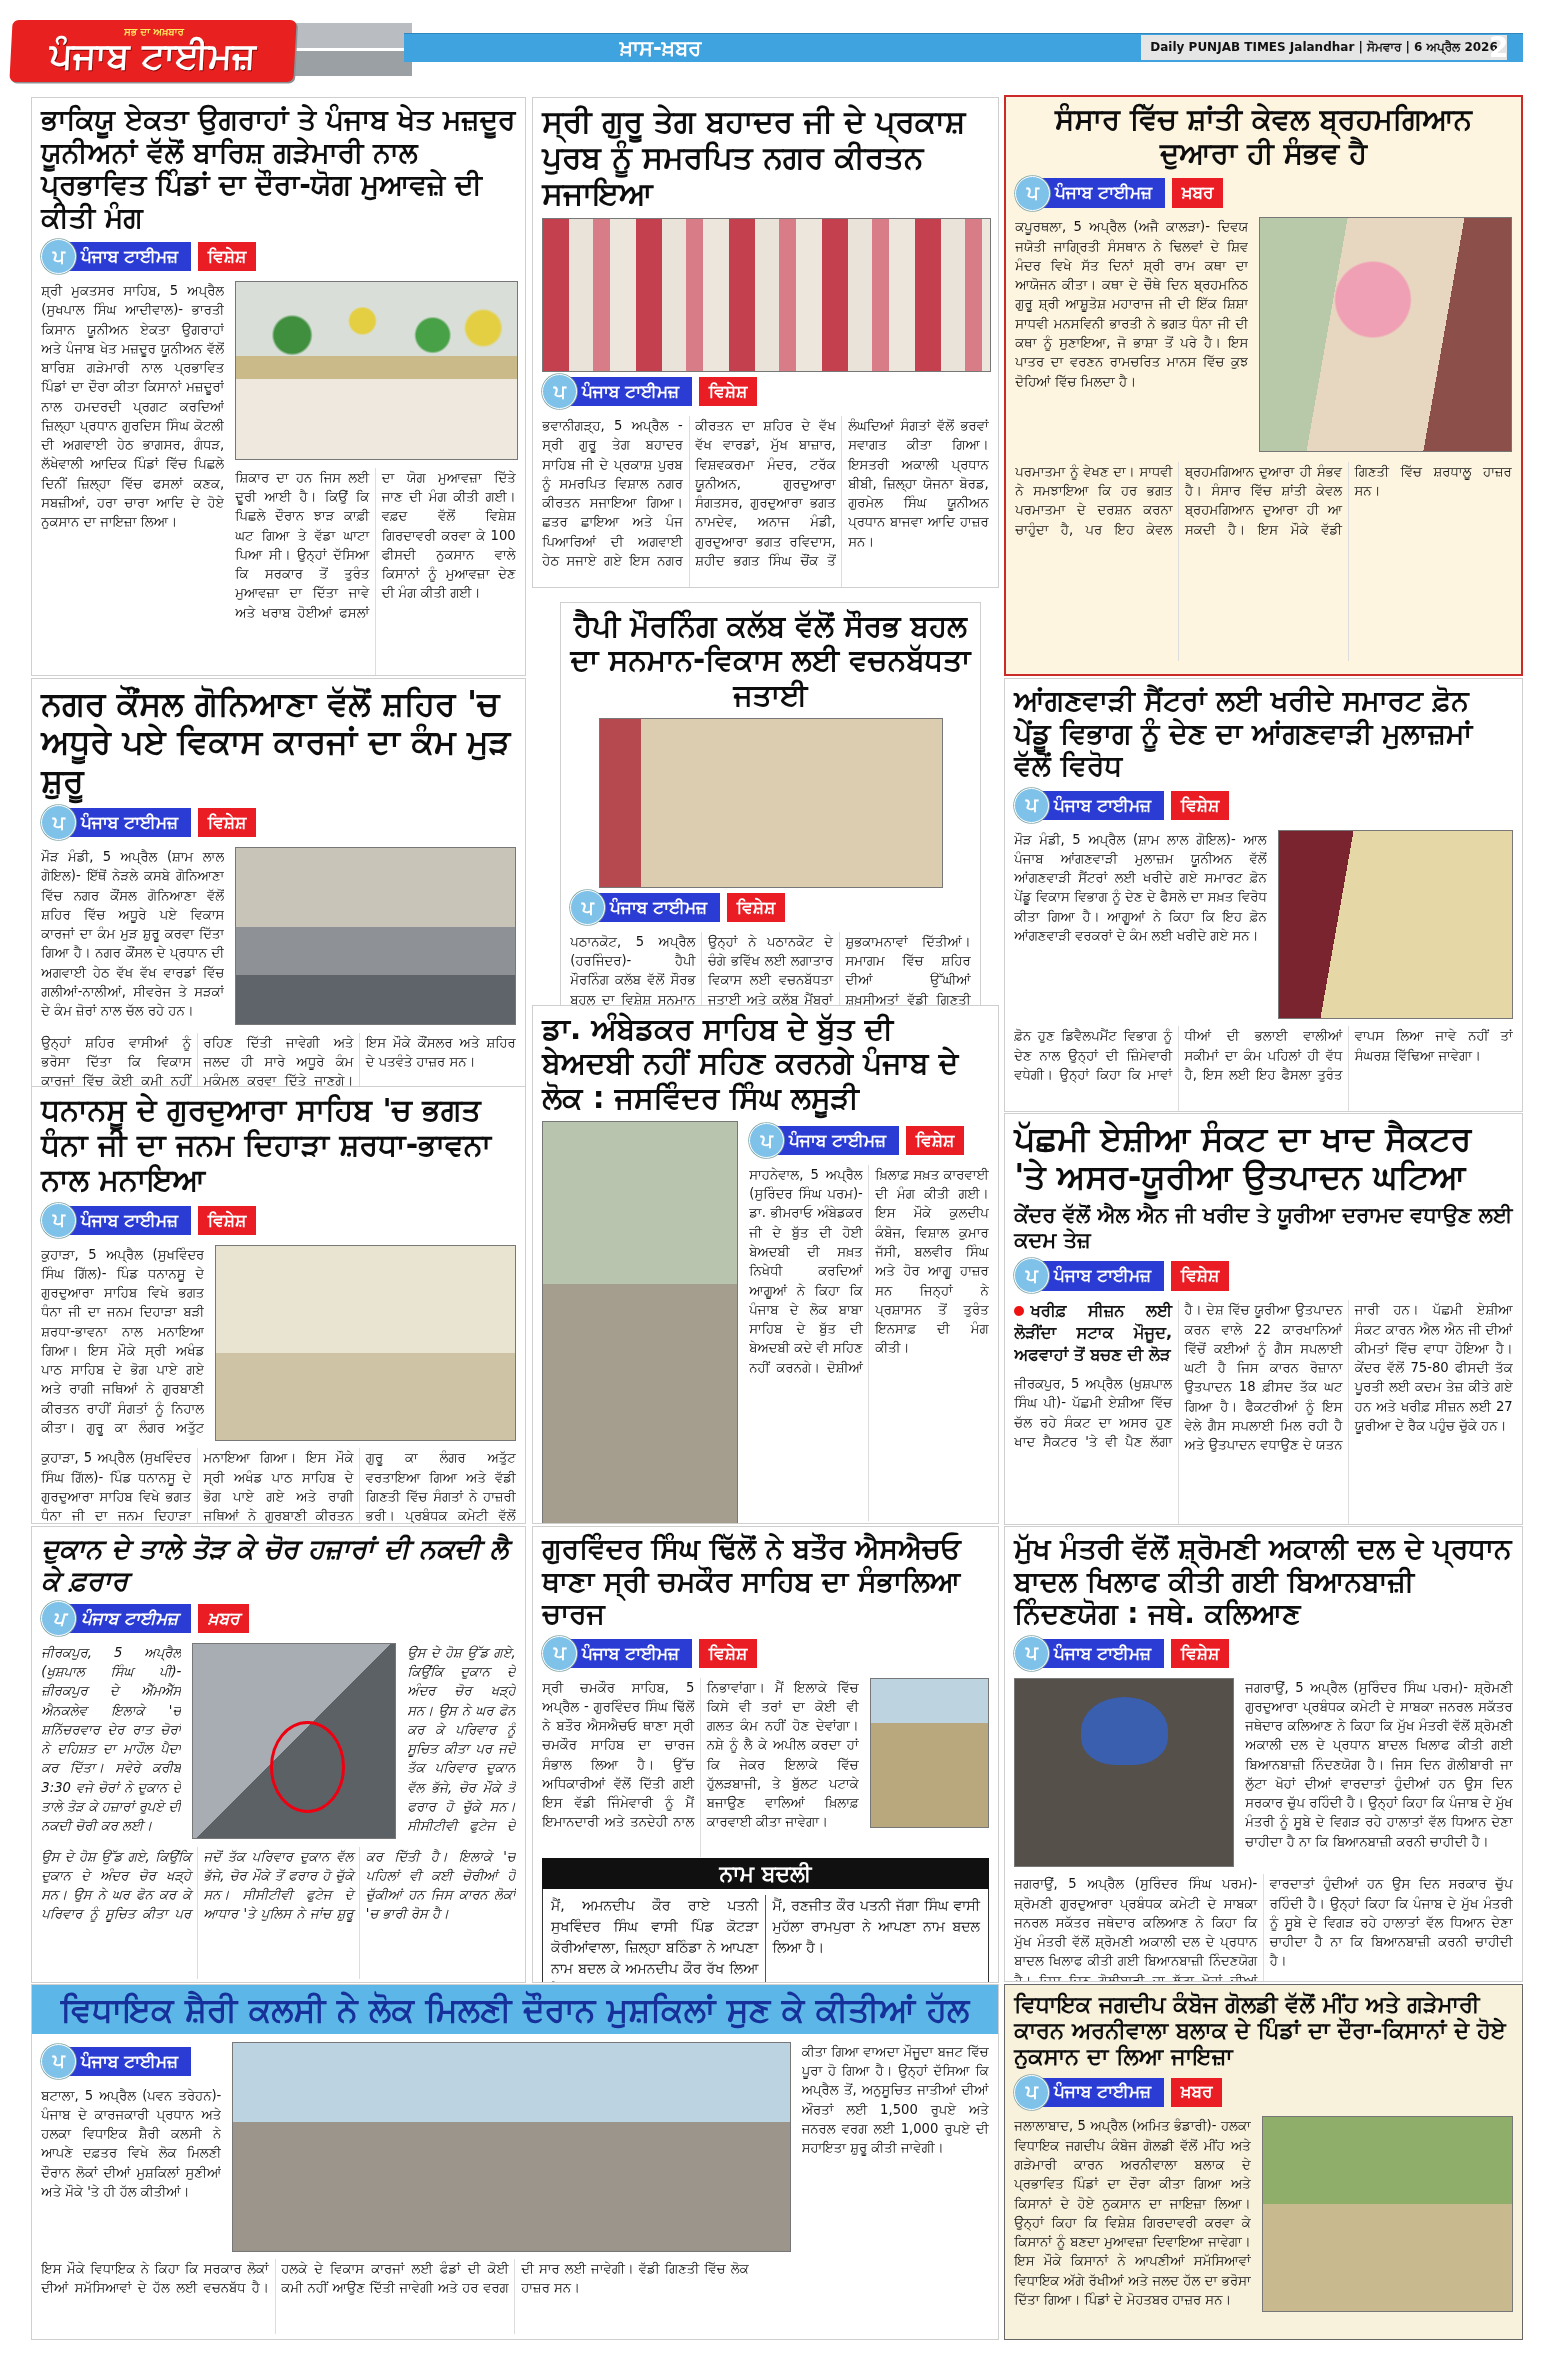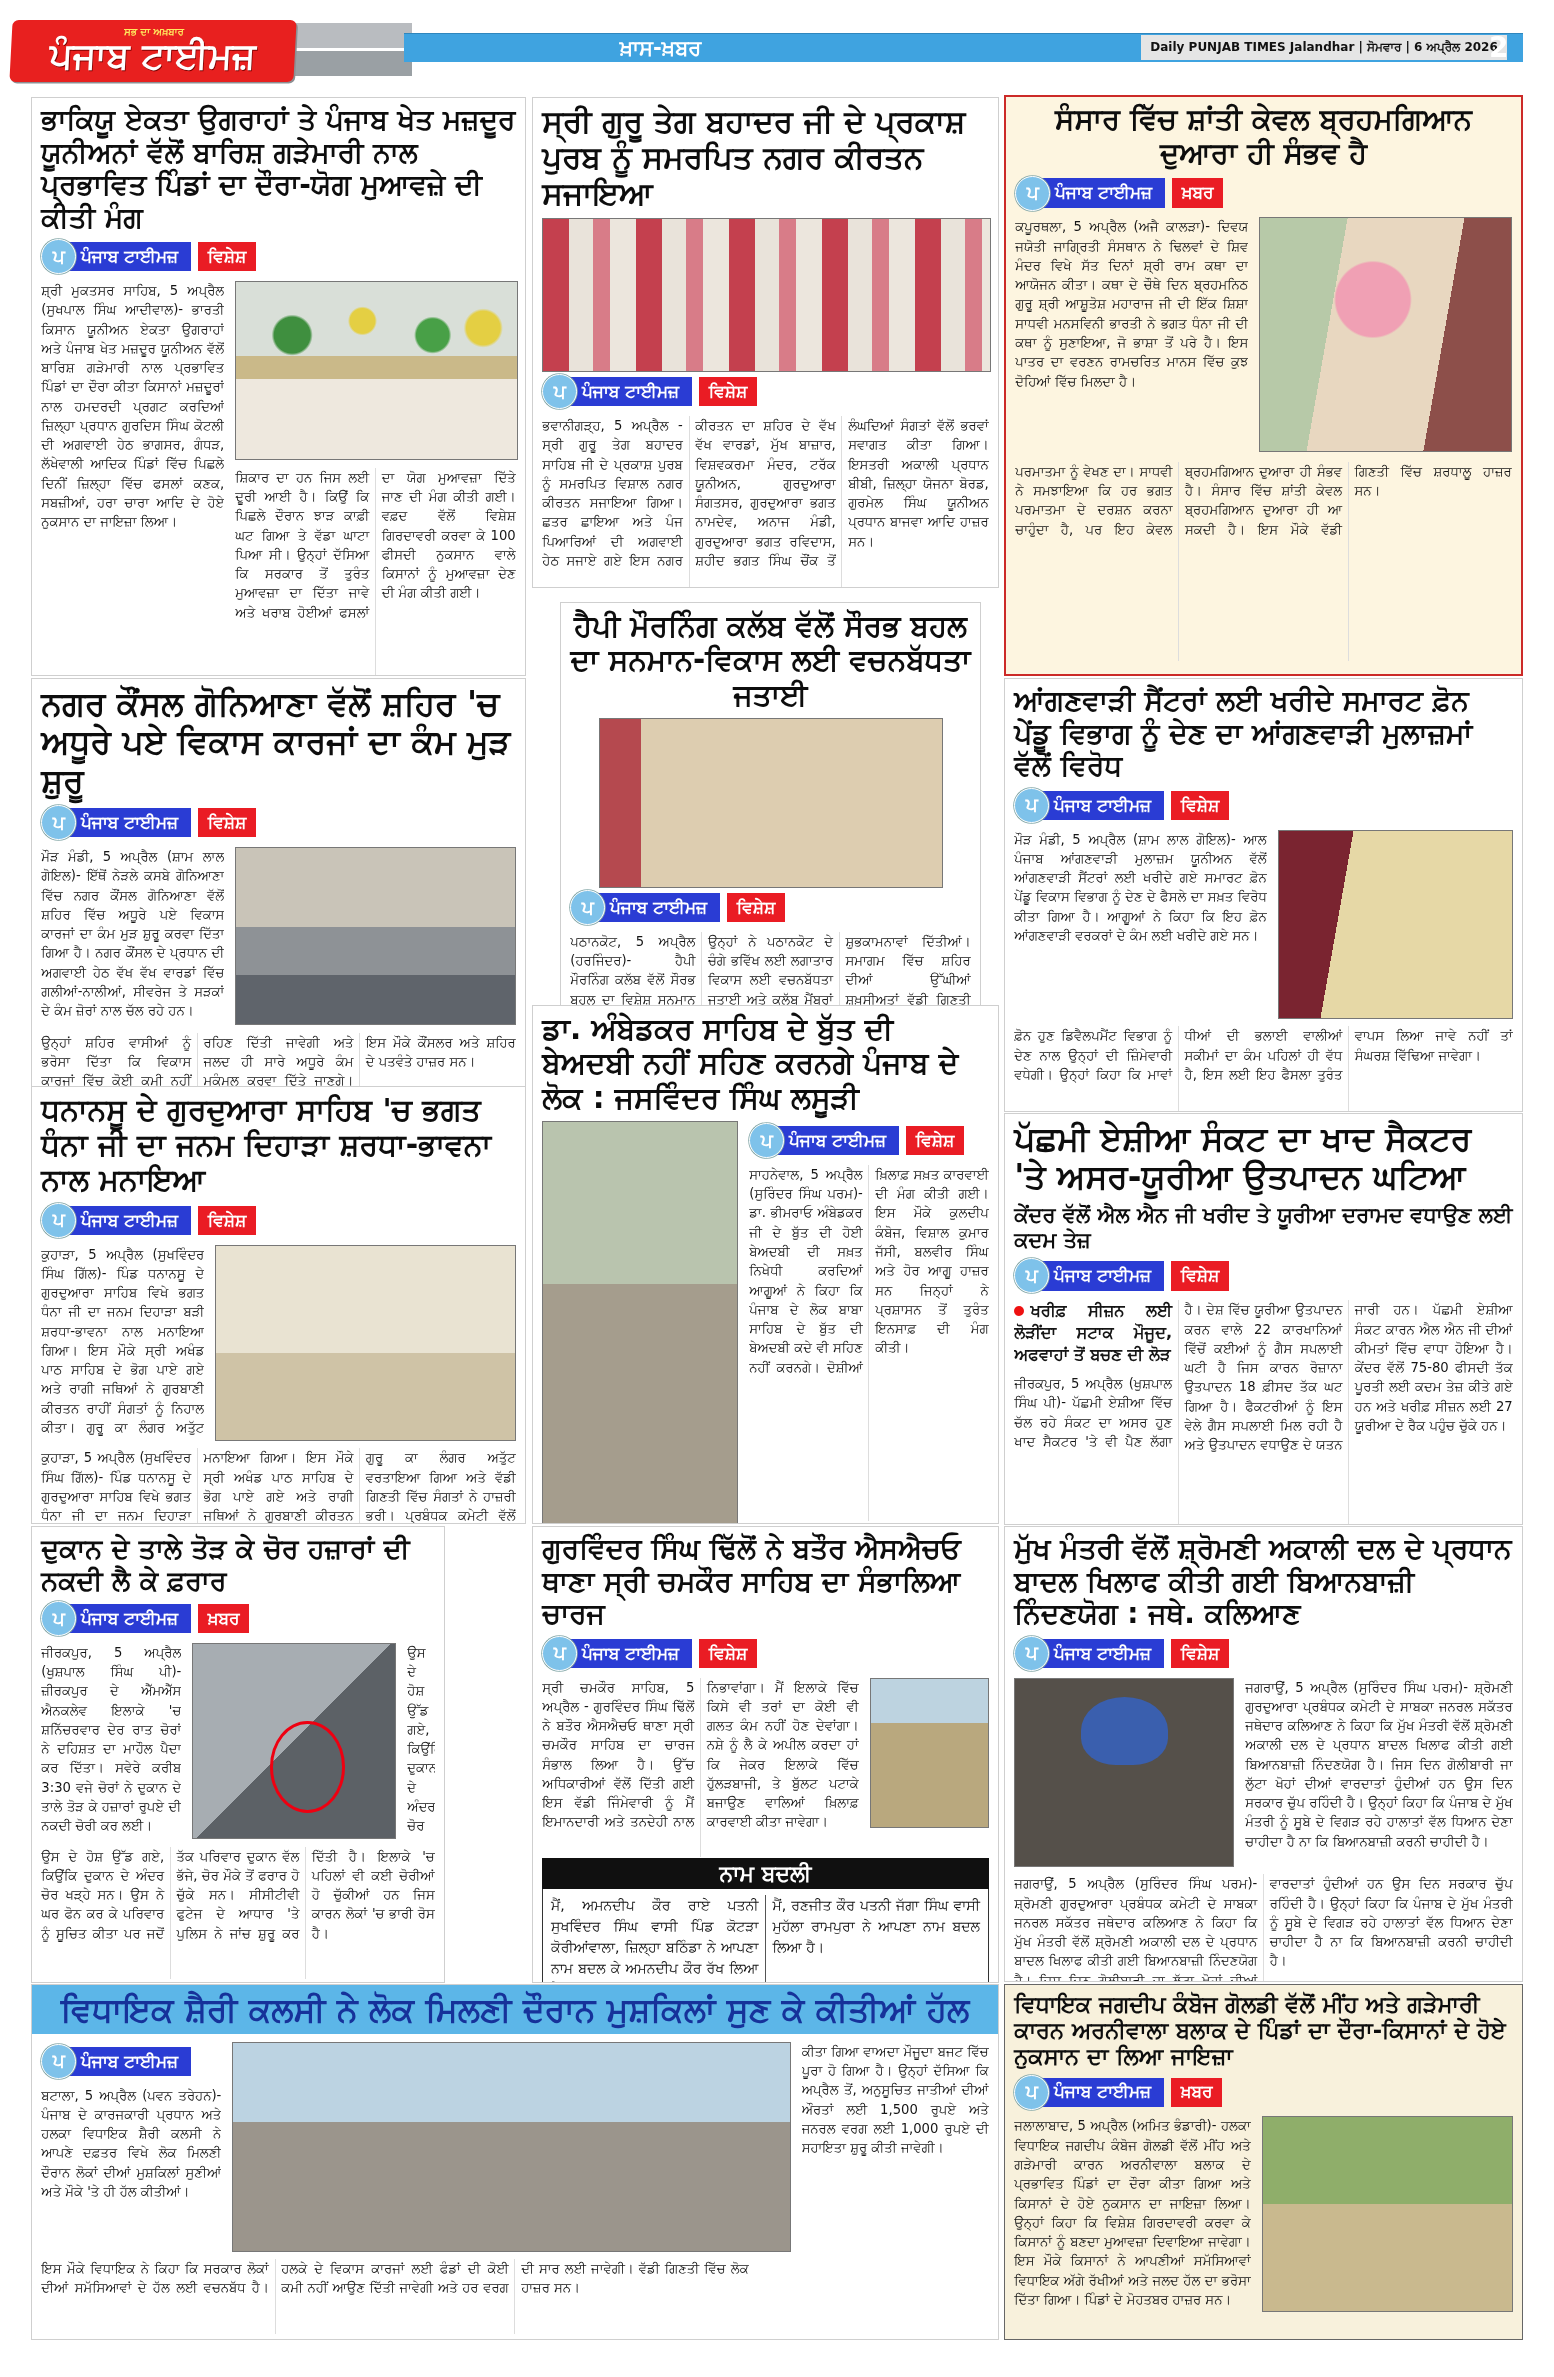--- a/index.html
+++ b/index.html
@@ -206,21 +206,21 @@
       <span class="brand">ਪੰਜਾਬ ਟਾਈਮਜ਼</span>
       <span class="tagbox">ਵਿਸ਼ੇਸ਼</span>
     </div>
     <div class="row">
       <div class="body" style="width:163px;height:194px;">ਕੁਹਾੜਾ, 5 ਅਪ੍ਰੈਲ (ਸੁਖਵਿੰਦਰ ਸਿੰਘ ਗਿੱਲ)- ਪਿੰਡ ਧਨਾਨਸੂ ਦੇ ਗੁਰਦੁਆਰਾ ਸਾਹਿਬ ਵਿਖੇ ਭਗਤ ਧੰਨਾ ਜੀ ਦਾ ਜਨਮ ਦਿਹਾੜਾ ਬੜੀ ਸ਼ਰਧਾ-ਭਾਵਨਾ ਨਾਲ ਮਨਾਇਆ ਗਿਆ। ਇਸ ਮੌਕੇ ਸ੍ਰੀ ਅਖੰਡ ਪਾਠ ਸਾਹਿਬ ਦੇ ਭੋਗ ਪਾਏ ਗਏ ਅਤੇ ਰਾਗੀ ਜਥਿਆਂ ਨੇ ਗੁਰਬਾਣੀ ਕੀਰਤਨ ਰਾਹੀਂ ਸੰਗਤਾਂ ਨੂੰ ਨਿਹਾਲ ਕੀਤਾ। ਗੁਰੂ ਕਾ ਲੰਗਰ ਅਤੁੱਟ ਵਰਤਾਇਆ ਗਿਆ ਅਤੇ ਵੱਡੀ ਗਿਣਤੀ ਵਿੱਚ ਸੰਗਤਾਂ ਨੇ ਹਾਜ਼ਰੀ ਭਰੀ। ਪ੍ਰਬੰਧਕ ਕਮੇਟੀ ਵੱਲੋਂ ਸਹਿਯੋਗ ਦੇਣ ਵਾਲਿਆਂ ਦਾ ਧੰਨਵਾਦ ਕੀਤਾ ਗਿਆ।</div>
       <div class="photo ph8" style="flex:1;height:194px;"></div>
     </div>
     <div class="body cols3" style="height:99px;margin-top:7.8px;">ਕੁਹਾੜਾ, 5 ਅਪ੍ਰੈਲ (ਸੁਖਵਿੰਦਰ ਸਿੰਘ ਗਿੱਲ)- ਪਿੰਡ ਧਨਾਨਸੂ ਦੇ ਗੁਰਦੁਆਰਾ ਸਾਹਿਬ ਵਿਖੇ ਭਗਤ ਧੰਨਾ ਜੀ ਦਾ ਜਨਮ ਦਿਹਾੜਾ ਬੜੀ ਸ਼ਰਧਾ-ਭਾਵਨਾ ਨਾਲ ਮਨਾਇਆ ਗਿਆ। ਇਸ ਮੌਕੇ ਸ੍ਰੀ ਅਖੰਡ ਪਾਠ ਸਾਹਿਬ ਦੇ ਭੋਗ ਪਾਏ ਗਏ ਅਤੇ ਰਾਗੀ ਜਥਿਆਂ ਨੇ ਗੁਰਬਾਣੀ ਕੀਰਤਨ ਰਾਹੀਂ ਸੰਗਤਾਂ ਨੂੰ ਨਿਹਾਲ ਕੀਤਾ। ਗੁਰੂ ਕਾ ਲੰਗਰ ਅਤੁੱਟ ਵਰਤਾਇਆ ਗਿਆ ਅਤੇ ਵੱਡੀ ਗਿਣਤੀ ਵਿੱਚ ਸੰਗਤਾਂ ਨੇ ਹਾਜ਼ਰੀ ਭਰੀ। ਪ੍ਰਬੰਧਕ ਕਮੇਟੀ ਵੱਲੋਂ ਸਹਿਯੋਗ ਦੇਣ ਵਾਲਿਆਂ ਦਾ ਧੰਨਵਾਦ ਕੀਤਾ ਗਿਆ।</div>
   </div>
 
-  <div class="art" style="left:31px;top:1526px;width:414px;height:457px;">
+  <div class="art" style="left:31px;top:1526px;width:495px;height:457px;font-style:italic;">
     <div class="hl" style="font-size:27px;">ਦੁਕਾਨ ਦੇ ਤਾਲੇ ਤੋੜ ਕੇ ਚੋਰ ਹਜ਼ਾਰਾਂ ਦੀ ਨਕਦੀ ਲੈ ਕੇ ਫ਼ਰਾਰ</div>
     <div class="chip">
       <span class="logo">ਪ</span>
       <span class="brand">ਪੰਜਾਬ ਟਾਈਮਜ਼</span>
       <span class="tagbox">ਖ਼ਬਰ</span>
     </div>
     <div class="row">
       <div class="body" style="width:140px;height:194px;">ਜੀਰਕਪੁਰ, 5 ਅਪ੍ਰੈਲ (ਖੁਸ਼ਪਾਲ ਸਿੰਘ ਪੀ)- ਜ਼ੀਰਕਪੁਰ ਦੇ ਐੱਮਐੱਸ ਐਨਕਲੇਵ ਇਲਾਕੇ 'ਚ ਸ਼ਨਿੱਚਰਵਾਰ ਦੇਰ ਰਾਤ ਚੋਰਾਂ ਨੇ ਦਹਿਸ਼ਤ ਦਾ ਮਾਹੌਲ ਪੈਦਾ ਕਰ ਦਿੱਤਾ। ਸਵੇਰੇ ਕਰੀਬ 3:30 ਵਜੇ ਚੋਰਾਂ ਨੇ ਦੁਕਾਨ ਦੇ ਤਾਲੇ ਤੋੜ ਕੇ ਹਜ਼ਾਰਾਂ ਰੁਪਏ ਦੀ ਨਕਦੀ ਚੋਰੀ ਕਰ ਲਈ।</div>
       <div class="photo ph9" style="width:202px;height:194px;"></div>
       <div class="body" style="flex:1;height:194px;">ਉਸ ਦੇ ਹੋਸ਼ ਉੱਡ ਗਏ, ਕਿਉਂਕਿ ਦੁਕਾਨ ਦੇ ਅੰਦਰ ਚੋਰ ਖੜ੍ਹੇ ਸਨ। ਉਸ ਨੇ ਘਰ ਫੋਨ ਕਰ ਕੇ ਪਰਿਵਾਰ ਨੂੰ ਸੂਚਿਤ ਕੀਤਾ ਪਰ ਜਦੋਂ ਤੱਕ ਪਰਿਵਾਰ ਦੁਕਾਨ ਵੱਲ ਭੱਜੇ, ਚੋਰ ਮੌਕੇ ਤੋਂ ਫਰਾਰ ਹੋ ਚੁੱਕੇ ਸਨ। ਸੀਸੀਟੀਵੀ ਫੁਟੇਜ ਦੇ ਆਧਾਰ 'ਤੇ ਪੁਲਿਸ ਨੇ ਜਾਂਚ ਸ਼ੁਰੂ ਕਰ ਦਿੱਤੀ ਹੈ। ਇਲਾਕੇ 'ਚ ਪਹਿਲਾਂ ਵੀ ਕਈ ਚੋਰੀਆਂ ਹੋ ਚੁੱਕੀਆਂ ਹਨ ਜਿਸ ਕਾਰਨ ਲੋਕਾਂ 'ਚ ਭਾਰੀ ਰੋਸ ਹੈ।</div>

